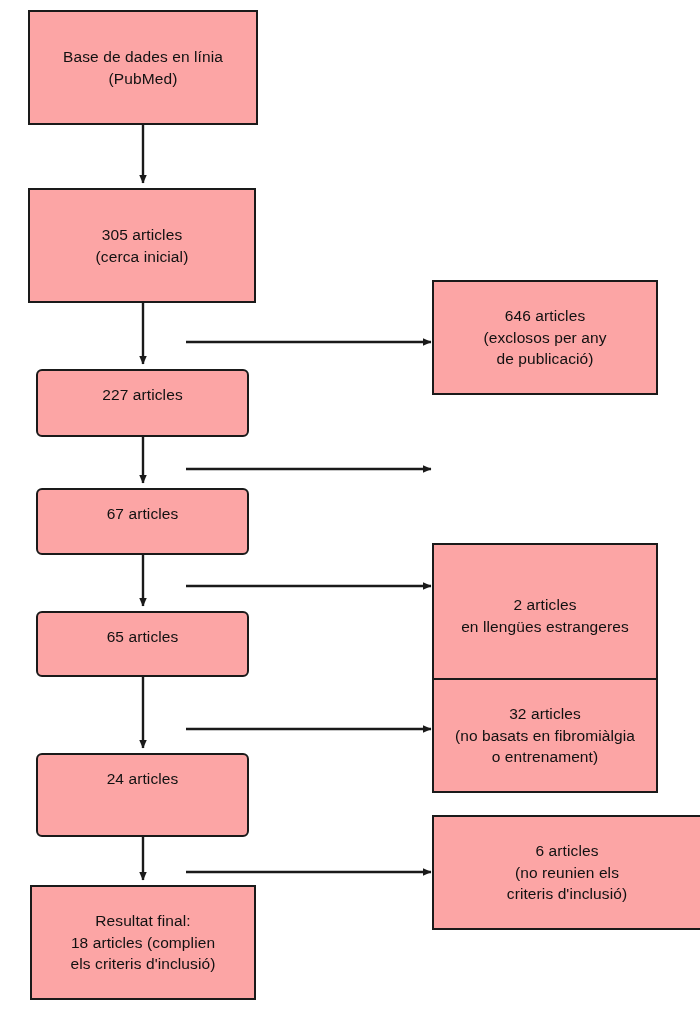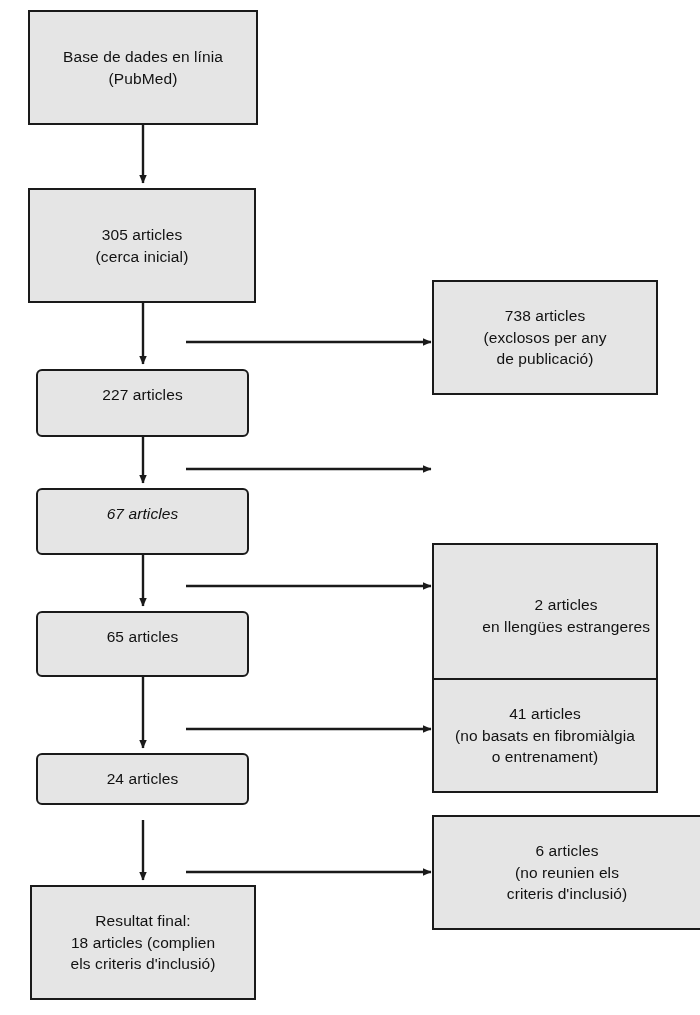--- a/index.html
+++ b/index.html
@@ -12,21 +12,21 @@
     width: 700px;
     height: 1015px;
     background: #ffffff;
     overflow: hidden;
     font-family: "Liberation Sans", sans-serif;
   }
   .node {
     position: absolute;
     box-sizing: border-box;
     border: 2px solid #1a1a1a;
-    background: #e5e5e5;
+    background: #fca5a5;
     display: flex;
     align-items: center;
     justify-content: center;
     text-align: center;
   }
   .node-text {
     font-size: 15.5px;
     line-height: 1.38;
     color: #111111;
     letter-spacing: 0.1px;
@@ -83,52 +83,52 @@
 
   <div class="node" style="left:28px; top:188px; width:228px; height:115px;">
     <span class="node-text">305 articles
 (cerca inicial)</span>
   </div>
 
   <div class="node align-upper" style="left:36px; top:369px; width:213px; height:68px;">
     <span class="node-text">227 articles</span>
   </div>
 
-  <div class="node align-upper" style="left:36px; top:488px; width:213px; height:67px;font-style:italic;">
+  <div class="node align-upper" style="left:36px; top:488px; width:213px; height:67px;">
     <span class="node-text">67 articles</span>
   </div>
 
   <div class="node align-upper" style="left:36px; top:611px; width:213px; height:66px;">
     <span class="node-text">65 articles</span>
   </div>
 
-  <div class="node align-upper" style="left:36px; top:753px; width:213px; height:52px;">
+  <div class="node align-upper" style="left:36px; top:753px; width:213px; height:84px;">
     <span class="node-text">24 articles</span>
   </div>
 
   <div class="node" style="left:30px; top:885px; width:226px; height:115px;text-align:center;">
     <span class="node-text">Resultat final:
 18 articles (complien
 els criteris d'inclusió)</span>
   </div>
 
   <div class="node" style="left:432px; top:280px; width:226px; height:115px;">
-    <span class="node-text">738 articles
+    <span class="node-text">646 articles
 (exclosos per any
 de publicació)</span>
   </div>
 
 
-  <div class="node" style="left:432px; top:543px; width:226px; height:145px;justify-content:flex-end;">
+  <div class="node" style="left:432px; top:543px; width:226px; height:145px;">
     <span class="node-text">2 articles
 en llengües estrangeres</span>
   </div>
 
   <div class="node" style="left:432px; top:678px; width:226px; height:115px;">
-    <span class="node-text">41 articles
+    <span class="node-text">32 articles
 (no basats en fibromiàlgia
 o entrenament)</span>
   </div>
 
   <div class="node" style="left:432px; top:815px; width:270px; height:115px;">
     <span class="node-text">6 articles
 (no reunien els
 criteris d'inclusió)</span>
   </div>
 

